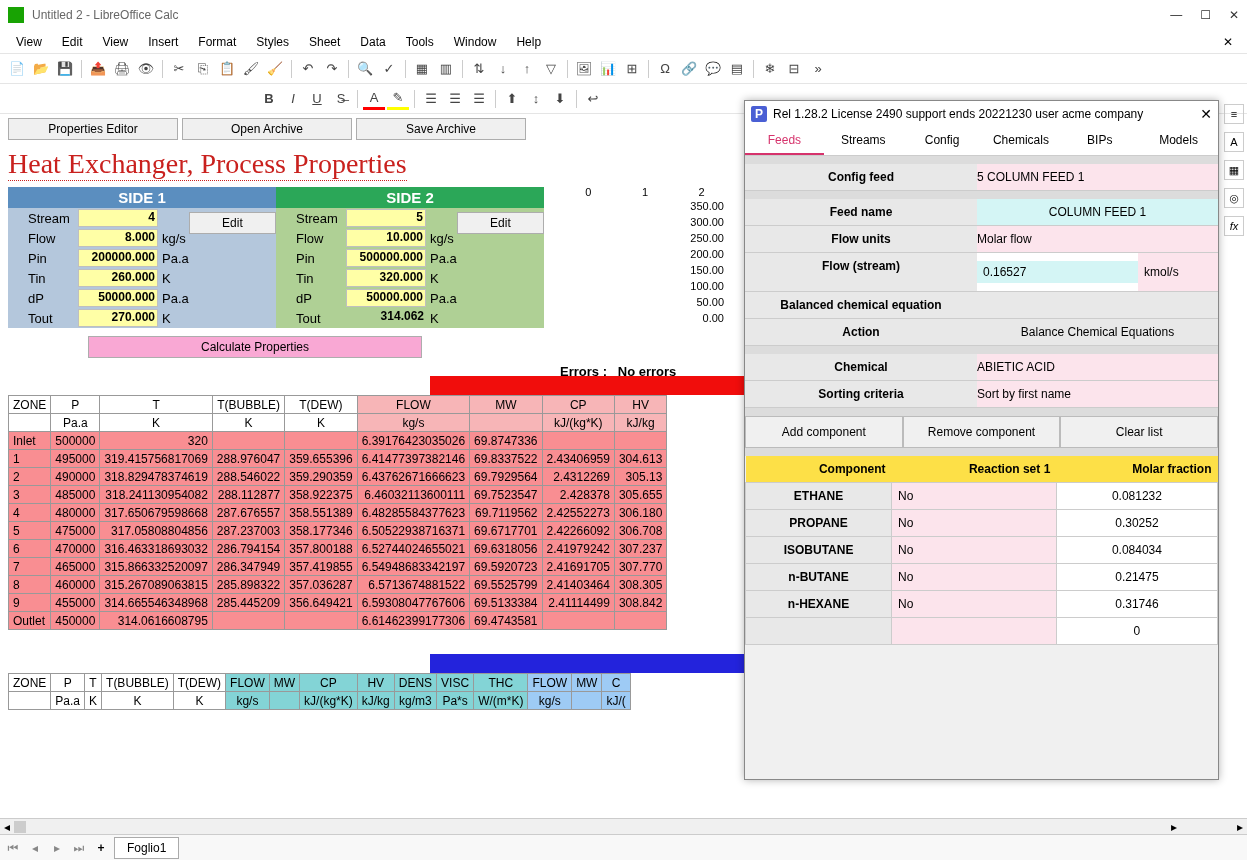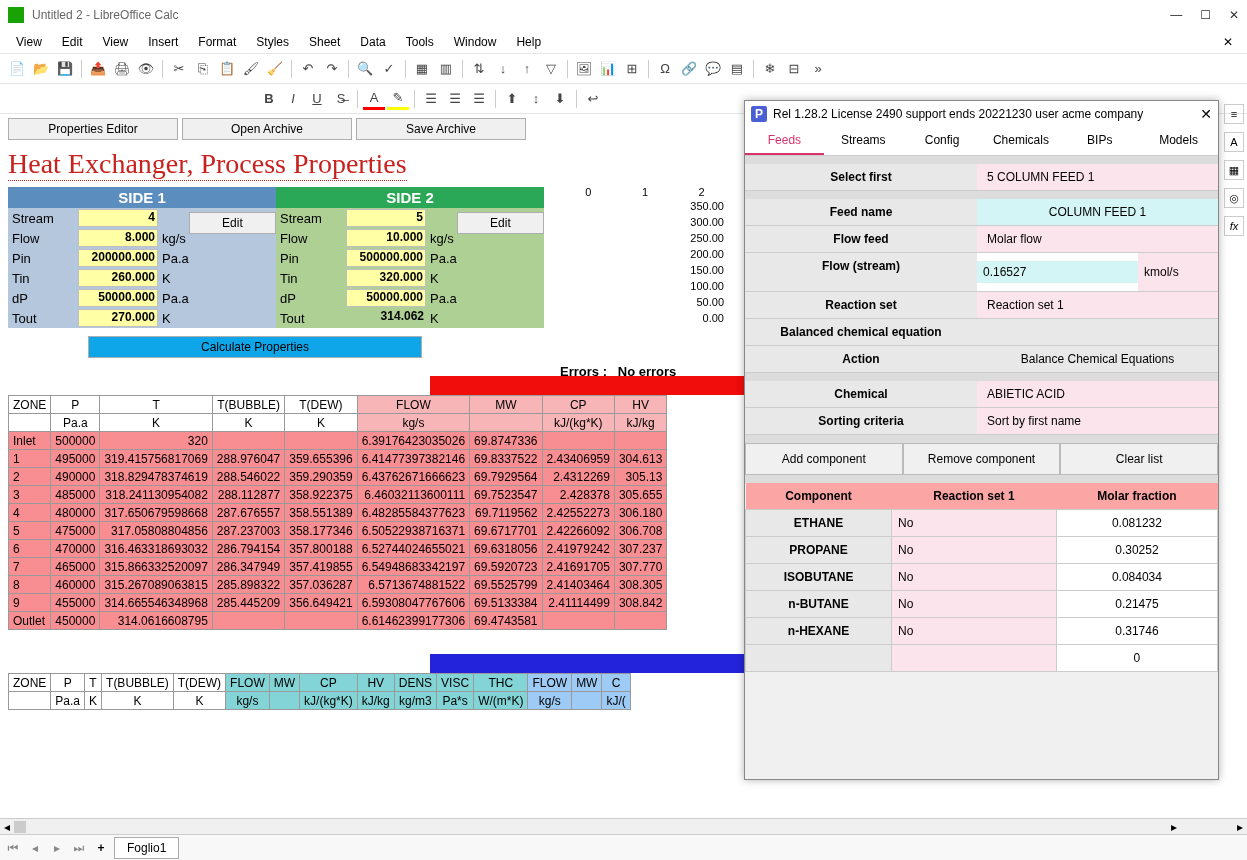--- a/index.html
+++ b/index.html
@@ -17,53 +17,53 @@
 .bigbtn{width:170px;height:22px;background:#f0f0f0;border:1px solid #adadad;display:flex;align-items:center;justify-content:center;font-size:12px}
 .sheet{position:relative;padding:4px 8px}
 .doctitle{font-size:28px;color:#c9211e;font-family:Georgia,serif;border-bottom:1px dotted #c9211e;display:inline-block}
 .side-grid{display:flex;margin-top:6px}
 .side1{background:#b4c7dc;width:268px}
 .side2{background:#afd095;width:268px}
 .sidehead{text-align:center;color:#fff;font-weight:bold;font-size:15px;padding:2px}
 .s1h{background:#5b8ebf}
 .s2h{background:#2ba758}
 .siderow{display:flex;align-items:center;height:20px}
-.siderow .lab{width:70px;padding-left:4px;font-size:13px}
+.siderow .lab{width:70px;padding-left:20px;font-size:13px}
 .siderow .val{width:80px;background:#ffffa6;border:1px solid #bfbfbf;text-align:right;padding-right:2px;font-size:12px;height:18px;font-weight:bold}
 .siderow .unit{padding-left:4px;font-size:13px}
 .editbtn{width:100px;height:22px;background:#f0f0f0;border:1px solid #adadad;margin:4px auto;display:flex;align-items:center;justify-content:center;font-size:12px}
-.calcbtn{width:334px;height:22px;background:#0ea5e9;border:1px solid #adadad;margin:8px 0 0 80px;display:flex;align-items:center;justify-content:center;font-size:12px}
+.calcbtn{width:334px;height:22px;background:#f9a8d4;border:1px solid #adadad;margin:8px 0 0 80px;display:flex;align-items:center;justify-content:center;font-size:12px}
 .chart{position:absolute;left:560px;top:42px;width:170px;height:160px;font-size:11px}
 .errors{position:absolute;left:560px;top:220px;font-size:13px}
 .datatable{margin-top:18px;width:1180px}
 .liquidhdr{background:#f10d0c;color:#fff;text-align:center;font-weight:bold;font-size:13px;padding:2px}
 .liquidhdr2{background:#2323dc;color:#fff;text-align:center;font-weight:bold;font-size:13px;padding:2px}
 .tbl{border-collapse:collapse;font-size:12px}
 .tbl td,.tbl th{border:1px solid #999;padding:1px 4px;text-align:right;height:18px;white-space:nowrap}
 .tbl .zone td{background:#fff;text-align:center;font-weight:normal}
 .tbl .pink td{background:#f98e92}
 .sidebar{position:absolute;right:0;top:100px;width:26px;height:400px;display:flex;flex-direction:column;gap:8px;align-items:center;padding-top:4px}
 .sidebar div{width:20px;height:20px;border:1px solid #ccc;display:flex;align-items:center;justify-content:center;font-size:11px}
 .panel{position:absolute;left:744px;top:100px;width:475px;height:680px;background:#f0f0f0;border:1px solid #888;box-shadow:0 0 8px rgba(0,0,0,.3)}
 .panel .ptitle{height:26px;background:#fff;display:flex;align-items:center;padding:0 6px;font-size:12px}
 .panel .ptitle .picon{width:16px;height:16px;background:#4a5fd4;color:#fff;display:flex;align-items:center;justify-content:center;font-weight:bold;margin-right:6px;border-radius:2px}
 .panel .ptitle .px{margin-left:auto;font-size:14px}
 .ptabs{display:flex;background:#fff;border-bottom:1px solid #ccc}
 .ptabs span{flex:1;text-align:center;padding:6px 0;font-size:12px}
 .ptabs .active{color:#d6336c;border-bottom:2px solid #d6336c}
 .prow{display:flex;border-bottom:1px solid #ccc}
 .prow .plab{width:232px;background:#e8e8e8;text-align:center;padding:6px 0;font-size:12px;font-weight:bold}
-.prow .pval{flex:1;background:#fff;padding:4px 10px;font-size:12px;display:flex;align-items:center}
+.prow .pval{flex:1;background:#fff;padding:4px 0;font-size:12px;display:flex;align-items:center}
 .prow .pink{background:#fce4ec}
 .prow .cyan{background:#d4f5f5}
 .pgap{height:8px;background:#dcdcdc}
 .pbtns{display:flex}
 .pbtns button{flex:1;padding:8px 3px;background:#f0f0f0;border:1px solid #bbb;font-size:12px}
 .comptbl{width:100%;border-collapse:collapse;font-size:12px}
-.comptbl th{background:#fca5a5;padding:6px;text-align:center;font-weight:bold}
+.comptbl th{background:#fde047;padding:6px;text-align:right;font-weight:bold}
 .comptbl td{padding:6px;border:1px solid #ccc}
 .comptbl .cname{background:#e8e8e8;text-align:center;font-weight:bold}
 .comptbl .cno{background:#fce4ec}
 .comptbl .cfrac{background:#fff;text-align:center}
 .hscroll{position:absolute;bottom:26px;left:0;right:0;height:16px;background:#f0f0f0;border-top:1px solid #ccc;display:flex;align-items:center}
 .hscroll .thumb{width:12px;height:12px;background:#ccc;margin-left:4px}
 .sheettabs{position:absolute;bottom:0;left:0;right:0;height:26px;background:#f8f8f8;border-top:1px solid #ccc;display:flex;align-items:center;padding:0 4px;gap:4px}
 .sheettabs .nav{width:18px;text-align:center;color:#888}
 .sheettabs .tab{padding:3px 12px;background:#fff;border:1px solid #aaa;font-size:12px}
 </style>
@@ -496,42 +496,38 @@
  <div class="ptabs">
   <span class="active">Feeds</span>
   <span>Streams</span>
   <span>Config</span>
   <span>Chemicals</span>
   <span>BIPs</span>
   <span>Models</span>
  </div>
  <div class="pgap"></div>
  <div class="prow">
-      <div class="plab">Select first</div>
+      <div class="plab">Config feed</div>
       <div class="pval pink">5  COLUMN FEED 1</div>
     </div>
  <div class="pgap"></div>
  <div class="prow">
       <div class="plab">Feed name</div>
       <div class="pval cyan" style="justify-content:center">COLUMN FEED 1</div>
     </div>
  <div class="prow">
-      <div class="plab">Flow feed</div>
+      <div class="plab">Flow units</div>
       <div class="pval pink">Molar flow</div>
     </div>
  <div class="prow">
       <div class="plab">Flow (stream)</div>
       <div class="pval" style="padding:0;display:flex">
         <div class="cyan" style="flex:1;padding:4px 6px">0.16527</div>
         <div class="pink" style="width:80px;padding:12px 6px">kmol/s</div>
       </div>
-    </div>
- <div class="prow">
-      <div class="plab">Reaction set</div>
-      <div class="pval pink">Reaction set 1</div>
     </div>
  <div class="prow">
       <div class="plab">Balanced chemical equation</div>
       <div class="pval" style="background:#e8e8e8"></div>
     </div>
  <div class="prow">
       <div class="plab">Action</div>
       <div class="pval" style="background:#e8e8e8;justify-content:center">Balance Chemical Equations</div>
     </div>
  <div class="pgap"></div>

